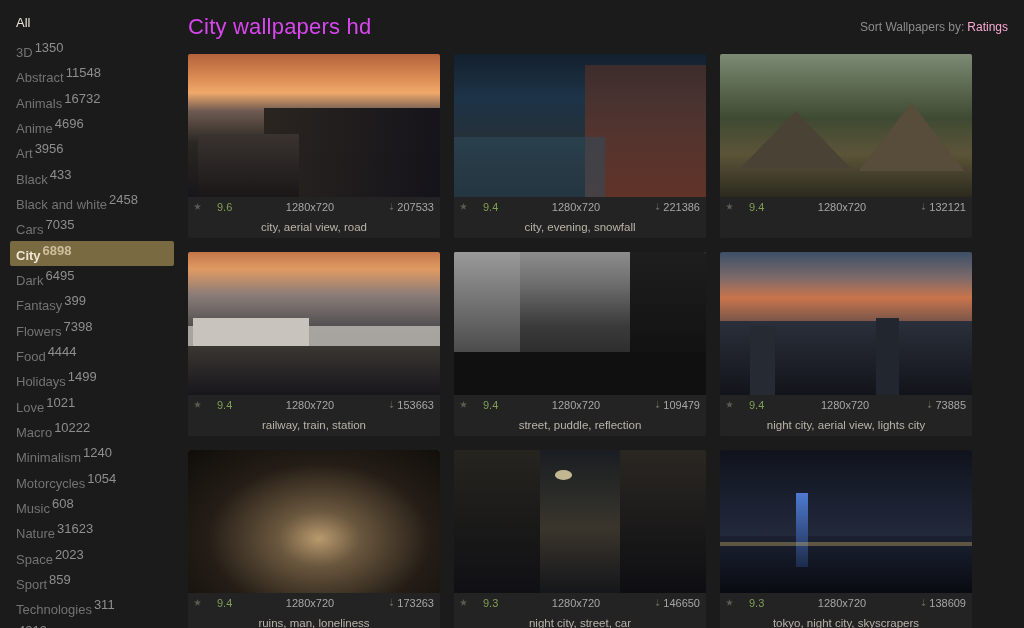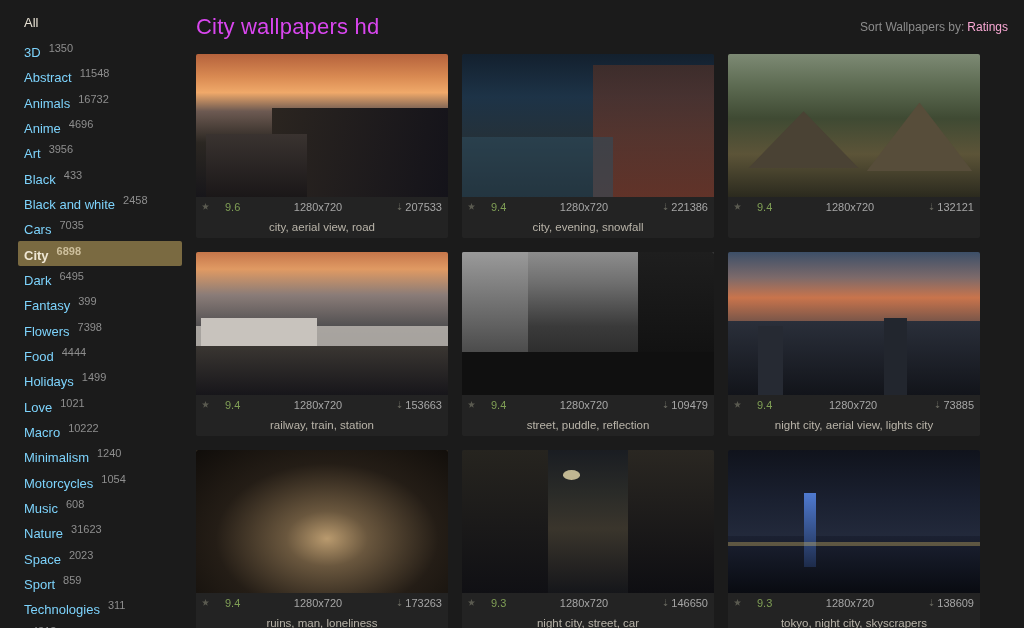--- a/index.html
+++ b/index.html
@@ -2,44 +2,44 @@
 <html><head>
 <meta charset="utf-8">
 <style>
   * { box-sizing: border-box; margin: 0; padding: 0; }
   html, body {
     width: 1024px; height: 628px;
     background: #1b1b1b;
     font-family: "Liberation Sans", sans-serif;
     overflow: hidden;
   }
-  .page { position: relative; width: 1024px; height: 628px; display: flex; padding-left: 8px; }
+  .page { position: relative; width: 1024px; height: 628px; display: flex; }
 
   
   .sidebar {
     width: 180px; flex: 0 0 180px;
     background: #1b1b1b;
     padding: 13px 0 0 0;
   }
   .cat {
     display: block;
     margin: 0 6px 0 10px;
     padding: 3px 6px 3px 6px;
     border-radius: 2px;
     line-height: 14px;
     white-space: nowrap;
     color: #e3c98e;
     font-size: 13px;
   }
-  .cat .lbl { color: #7dd3fc; }
+  .cat .lbl { color: #737373; }
   .cat .cnt {
     color: #8e8e8e;
-    font-size: 11px;
+    font-size: 13px;
     vertical-align: super;
-    margin-left: 8px;
+    margin-left: 2px;
     text-align: right;
   }
   .cat.all { color: #e8e2d4; margin-bottom: 5px; }
   .cat.all .lbl { color: #e8e2d4; }
   .cat.active { background: #7a6a41; font-weight: bold; }
   .cat.active .lbl { color: #efe7d4; }
   .cat.active .cnt { color: #cdbf9c; }
 
   
   .main { flex: 1; position: relative; }

